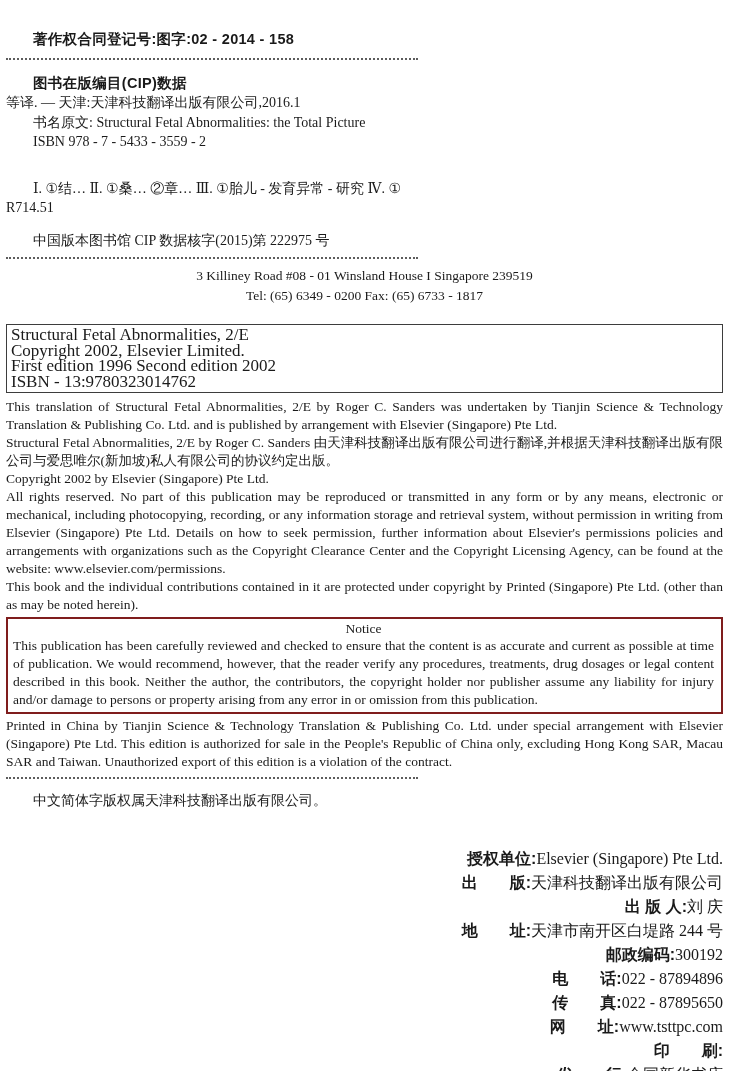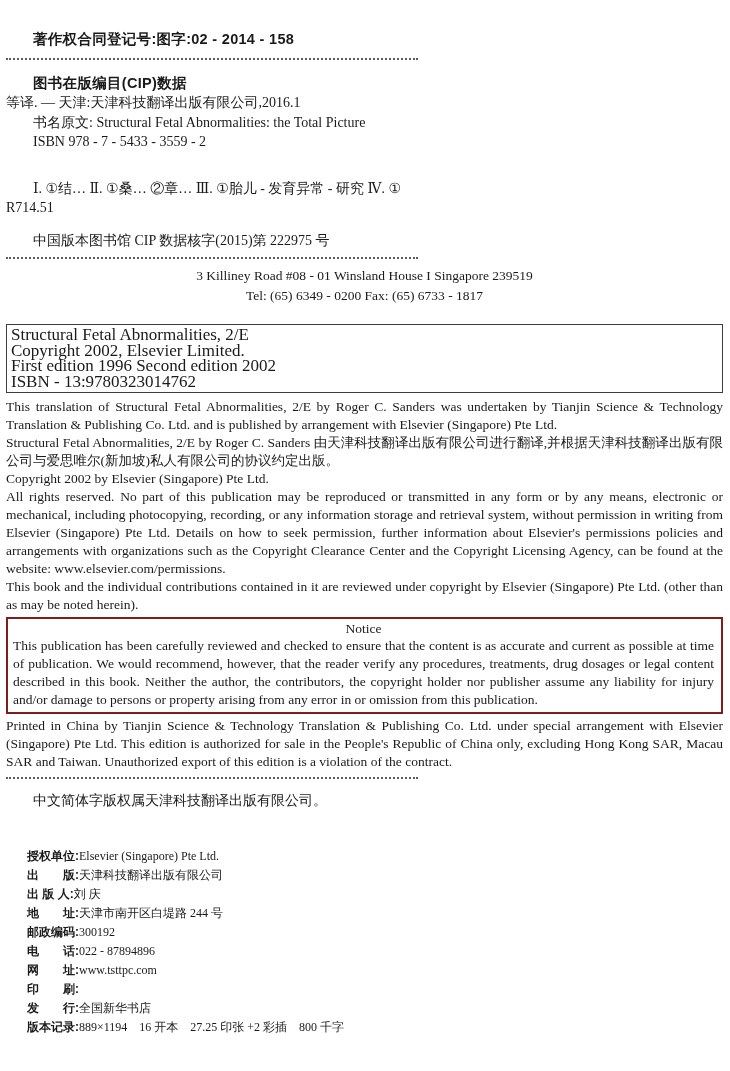--- a/index.html
+++ b/index.html
@@ -60,21 +60,21 @@
   .notice-title{
     text-align:center;
     font-size:13.5px;
     line-height:17px;
   }
   .printed{ margin-top:3px; }
   .dotted-bottom{ margin-top:6px; }
   .rights-line{ margin-top:12px; }
 
   .colophon{ margin:36px 0 0 21px; }
-  .crow{ font-size:12px; line-height:19px; white-space:pre-wrap; }
+  .crow{ font-size:16px; line-height:24px; white-space:pre-wrap;text-align:right; }
   .clabel{
     font-family:"Liberation Sans","DejaVu Sans",sans-serif;
     font-weight:700;
     white-space:pre;
   }
   .cvalue{ white-space:pre-wrap; }
 </style>
 </head>
 <body>
 
@@ -104,40 +104,41 @@
     <div>Structural Fetal Abnormalities, 2/E</div>
     <div>Copyright 2002, Elsevier Limited.</div>
     <div>First edition 1996 Second edition 2002</div>
     <div>ISBN - 13:9780323014762</div>
   </div>
 
   <p class="para para-first">This translation of Structural Fetal Abnormalities, 2/E by Roger C. Sanders was undertaken by Tianjin Science &amp; Technology Translation &amp; Publishing Co. Ltd. and is published by arrangement with Elsevier (Singapore) Pte Ltd.</p>
   <p class="para">Structural Fetal Abnormalities, 2/E by Roger C. Sanders 由天津科技翻译出版有限公司进行翻译,并根据天津科技翻译出版有限公司与爱思唯尔(新加坡)私人有限公司的协议约定出版。</p>
   <p class="para">Copyright 2002 by Elsevier (Singapore) Pte Ltd.</p>
   <p class="para">All rights reserved. No part of this publication may be reproduced or transmitted in any form or by any means, electronic or mechanical, including photocopying, recording, or any information storage and retrieval system, without permission in writing from Elsevier (Singapore) Pte Ltd. Details on how to seek permission, further information about Elsevier's permissions policies and arrangements with organizations such as the Copyright Clearance Center and the Copyright Licensing Agency, can be found at the website: www.elsevier.com/permissions.</p>
-  <p class="para">This book and the individual contributions contained in it are reviewed under copyright by Elsevier (Singapore) Pte Ltd. (other than as may be noted herein).</p>
+  <p class="para">This book and the individual contributions contained in it are protected under copyright by Printed (Singapore) Pte Ltd. (other than as may be noted herein).</p>
 
   <div class="notice-box">
     <div class="notice-title">Notice</div>
     <p class="para">This publication has been carefully reviewed and checked to ensure that the content is as accurate and current as possible at time of publication. We would recommend, however, that the reader verify any procedures, treatments, drug dosages or legal content described in this book. Neither the author, the contributors, the copyright holder nor publisher assume any liability for injury and/or damage to persons or property arising from any error in or omission from this publication.</p>
   </div>
 
   <p class="para printed">Printed in China by Tianjin Science &amp; Technology Translation &amp; Publishing Co. Ltd. under special arrangement with Elsevier (Singapore) Pte Ltd. This edition is authorized for sale in the People's Republic of China only, excluding Hong Kong SAR, Macau SAR and Taiwan. Unauthorized export of this edition is a violation of the contract.</p>
 
   <div class="dotted dotted-bottom"></div>
 
   <div class="cn indent rights-line">中文简体字版权属天津科技翻译出版有限公司。</div>
 
   <div class="colophon">
     <div class="crow"><span class="clabel">授权单位:</span><span class="cvalue">Elsevier (Singapore) Pte Ltd.</span></div>
     <div class="crow"><span class="clabel">出　　版:</span><span class="cvalue">天津科技翻译出版有限公司</span></div>
     <div class="crow"><span class="clabel">出 版 人:</span><span class="cvalue">刘 庆</span></div>
     <div class="crow"><span class="clabel">地　　址:</span><span class="cvalue">天津市南开区白堤路 244 号</span></div>
     <div class="crow"><span class="clabel">邮政编码:</span><span class="cvalue">300192</span></div>
     <div class="crow"><span class="clabel">电　　话:</span><span class="cvalue">022 - 87894896</span></div>
+    <div class="crow"><span class="clabel">传　　真:</span><span class="cvalue">022 - 87895650</span></div>
     <div class="crow"><span class="clabel">网　　址:</span><span class="cvalue">www.tsttpc.com</span></div>
     <div class="crow"><span class="clabel">印　　刷:</span><span class="cvalue"></span></div>
     <div class="crow"><span class="clabel">发　　行:</span><span class="cvalue">全国新华书店</span></div>
     <div class="crow"><span class="clabel">版本记录:</span><span class="cvalue">889×1194　16 开本　27.25 印张 +2 彩插　800 千字</span></div>
 
   </div>
 
 </div>
 
 </body></html>

